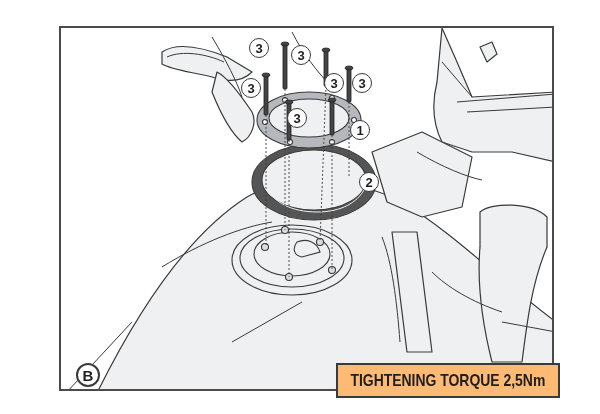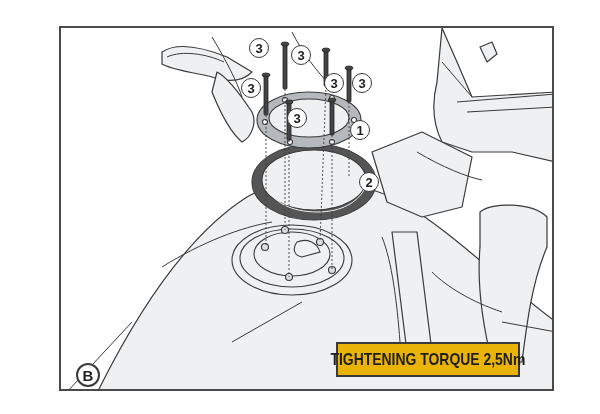--- a/index.html
+++ b/index.html
@@ -10,22 +10,22 @@
   }
   .art { position: absolute; left: 0; top: 0; }
   .callout {
     position: absolute; width: 20px; height: 20px; border-radius: 50%;
     background: #ffffff; border: 1.5px solid #3a3a3a; box-sizing: border-box;
     font-family: "Liberation Sans", sans-serif; font-weight: bold; font-size: 13px;
     color: #1e1e1e; display: flex; align-items: center; justify-content: center; line-height: 1;
   }
   .callout.b { width: 24px; height: 24px; font-size: 15px; border-width: 2px; }
   .torque-box {
-    position: absolute; left: 336px; top: 342px; width: 184px; height: 35px;
-    border: 2px solid #3a3a3a; box-sizing: border-box; background: #eab308;
+    position: absolute; left: 336px; top: 363px; width: 224px; height: 35px;
+    border: 2px solid #3a3a3a; box-sizing: border-box; background: #fdba74;
     display: flex; align-items: center; justify-content: center;
   }
   .torque-text {
     font-family: "Liberation Sans Narrow", "Liberation Sans", sans-serif;
     font-weight: bold; font-size: 17px; color: #1e1e1e; letter-spacing: 0px;
     transform: scaleX(0.82); white-space: nowrap;
   }
 </style>
 </head>
 <body>

